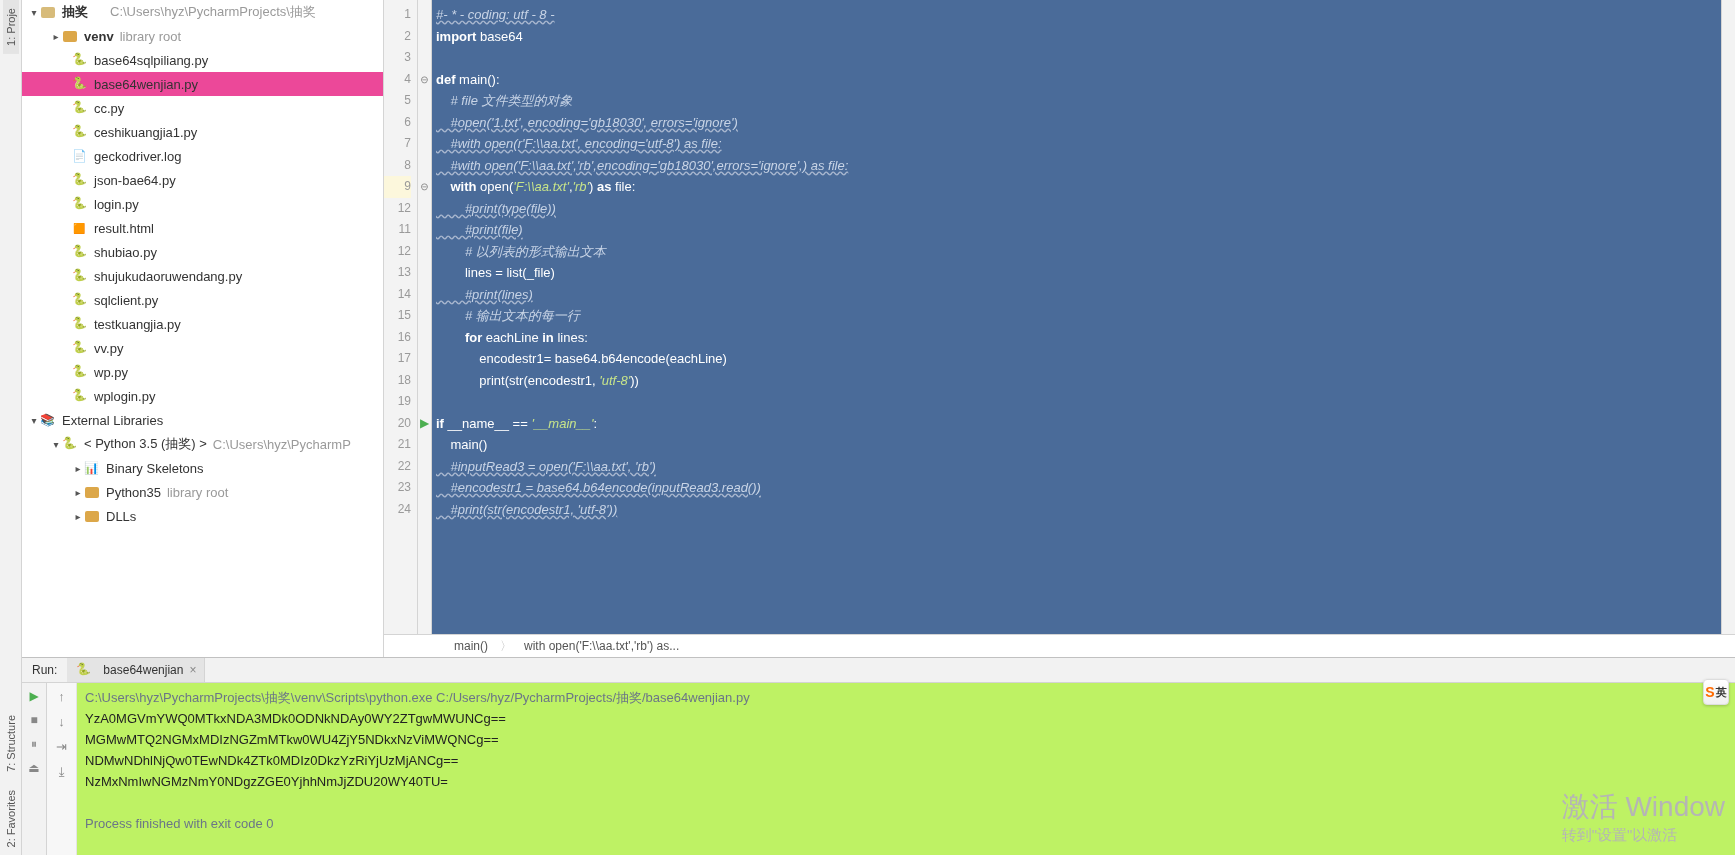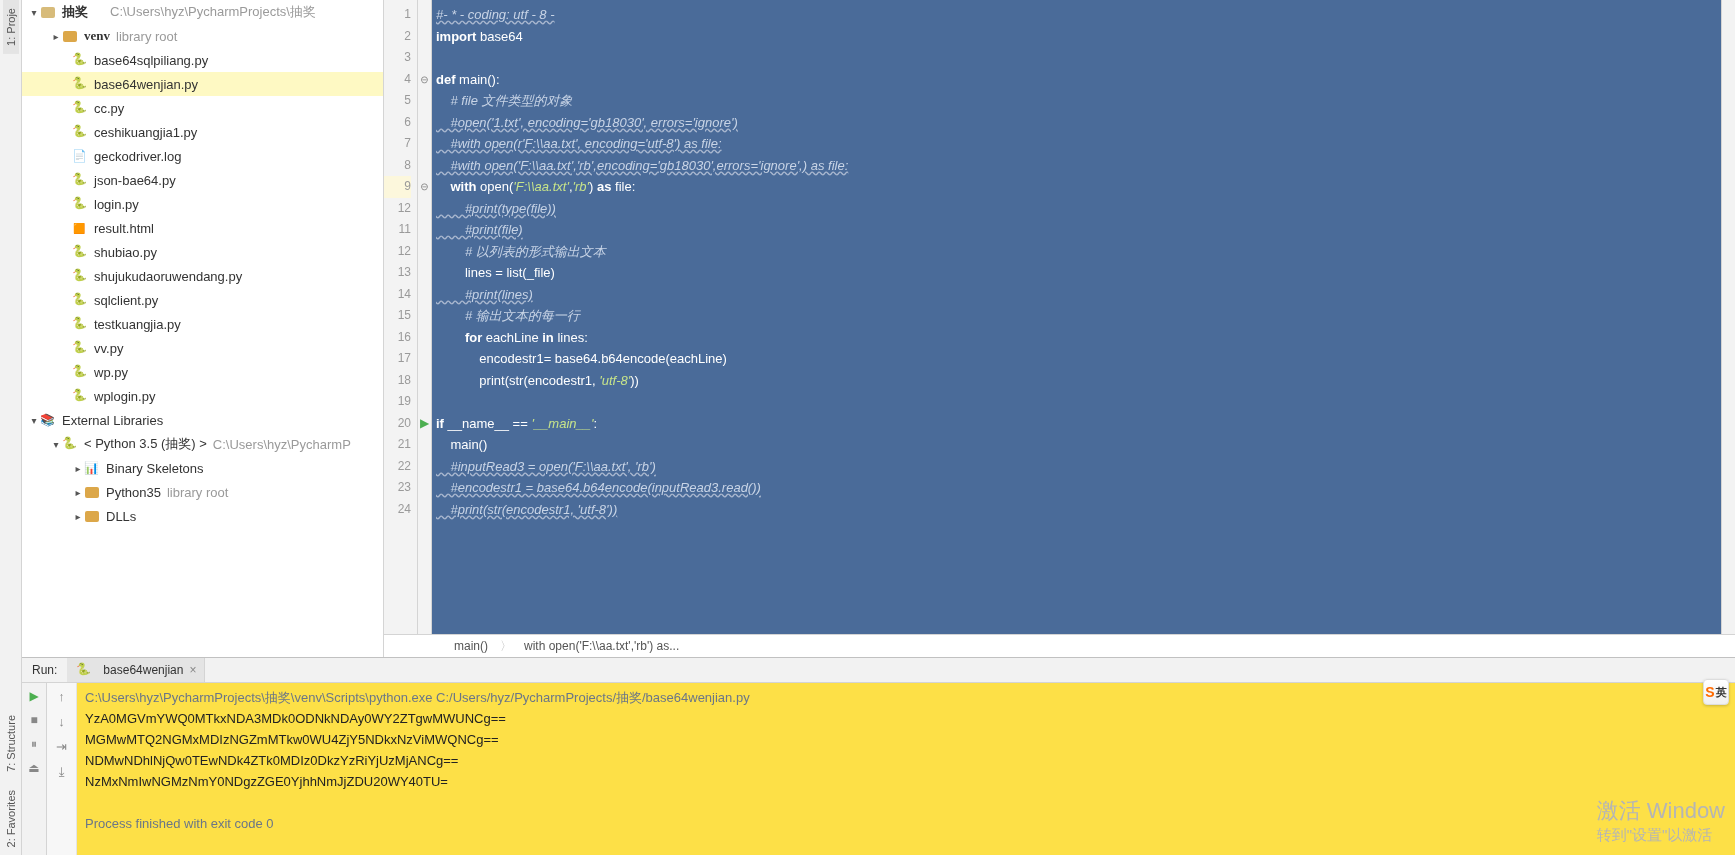--- a/index.html
+++ b/index.html
@@ -13,33 +13,33 @@
 .left-strip .vtab.sel { background:#e4e4e4; }
 
 .main-col { flex:1; display:flex; flex-direction:column; min-width:0; }
 
 
 .upper { flex:1; display:flex; min-height:0; }
 
 
 .project-panel { width:362px; background:#fff; border-right:1px solid #d4d4d4; overflow:auto; font-size:13px; }
 .project-panel .row { display:flex; align-items:center; height:24px; white-space:nowrap; cursor:pointer; }
-.project-panel .row.sel { background:#fef9c3; }
+.project-panel .row.sel { background:#ec4899; }
 .chev { width:12px; text-align:center; color:#555; font-size:10px; user-select:none; }
 .icn { width:16px; height:16px; margin-right:6px; display:inline-flex; align-items:center; justify-content:center; font-size:11px; }
 .folder-icn { background:#dca749; border-radius:2px; width:14px; height:11px; }
 .folder-icn.open { background:#d7bb7a; }
 .py-icn::before { content:"🐍"; font-size:12px; transform:translateY(-1px); }
 .file-icn::before { content:"📄"; font-size:12px; }
 .html-icn::before { content:"🟧"; font-size:10px; }
 .txt-icn::before { content:"📝"; font-size:12px; }
 .lib-icn::before { content:"📚"; font-size:12px; }
 .skel-icn::before { content:"📊"; font-size:12px; }
 .muted { color:#9a9a9a; }
-.bold { font-weight:bold;font-family:Liberation Serif, serif; }
+.bold { font-weight:bold; }
 
 
 .editor-wrap { flex:1; display:flex; flex-direction:column; min-width:0; }
 .code-box { flex:1; display:flex; min-height:0; background:#4a6b99; position:relative; }
 .gutter { width:34px; background:#f3f3f3; color:#9a9a9a; font-family:Consolas,monospace; font-size:12px; text-align:right; padding:4px 6px 4px 0; border-right:1px solid #d4d4d4; line-height:21.5px; }
 .gutter .ln { height:21.5px; }
 .gutter .ln.hl { background:#fcf7dc; }
 .fold-col { width:14px; background:#f3f3f3; border-right:1px solid #d4d4d4; line-height:21.5px; font-size:10px; color:#888; padding-top:4px; }
 .fold-col div { height:21.5px; text-align:center; }
 .run-marker { color:#4caf50; font-size:12px; }
@@ -51,37 +51,37 @@
 .str { color:#c7e48a; font-style:italic; }
 .cmt { color:#c8d4e6; font-style:italic; }
 .cmt-uline { text-decoration:underline wavy #aab8d0;text-align:center; }
 
 .right-gut { width:14px; background:#f3f3f3; border-left:1px solid #d4d4d4; }
 
 .breadcrumb { height:23px; border-top:1px solid #d4d4d4; background:#fff; font-size:12px; color:#555; display:flex; align-items:center; padding-left:70px; gap:12px; }
 .breadcrumb .sep { color:#bbb; }
 
 
-.run-panel { height:198px; border-top:1px solid #c1c1c1; display:flex; flex-direction:column; background:#fde047; }
+.run-panel { height:198px; border-top:1px solid #c1c1c1; display:flex; flex-direction:column; background:#bef264; }
 .run-header { height:25px; background:#f2f2f2; border-bottom:1px solid #d4d4d4; display:flex; align-items:center; font-size:12px; }
 .run-header .lbl { padding:0 10px; color:#333; }
 .run-tab { display:flex; align-items:center; background:#e4e4e4; height:100%; padding:0 8px; gap:6px; border-right:1px solid #d4d4d4; }
 .run-tab .close { color:#888; cursor:pointer; font-size:12px; }
 .run-body { flex:1; display:flex; min-height:0; }
 .run-ctrls { width:25px; background:#f2f2f2; border-right:1px solid #d4d4d4; display:flex; flex-direction:column; align-items:center; padding-top:6px; gap:10px; font-size:12px; }
 .run-ctrls .play { color:#4caf50; }
 .run-ctrls .stop { color:#888; }
 .run-ctrls2 { width:30px; background:#f7f7f7; border-right:1px solid #e4e4e4; display:flex; flex-direction:column; align-items:center; padding-top:6px; gap:10px; font-size:13px; color:#888; }
 .console { flex:1; font-family:"SimSun",Consolas,monospace; font-size:13px; line-height:21px; padding:4px 8px; overflow:auto; color:#222; white-space:pre; }
 .console .path { color:#6b7687; }
 .console .exit { color:#6b7687; }
 
 
 .watermark { position:absolute; right:10px; bottom:10px; color:#b5b5b5; font-size:15px; pointer-events:none; font-family:"Microsoft YaHei",sans-serif; text-align:left; }
-.watermark .big { font-size:22px;text-align:right; }
+.watermark .big { font-size:28px;text-align:right; }
 
 
 .ime { position:absolute; right:6px; bottom:150px; width:26px; height:26px; background:linear-gradient(#fff,#f0f0f0); border:1px solid #ddd; border-radius:4px; display:flex; align-items:center; justify-content:center; font-size:14px; font-weight:bold; color:#ff6a00; box-shadow:0 1px 3px rgba(0,0,0,.2); }
 .ime span.z { color:#333; font-size:11px; margin-left:1px; }
 </style>
 </head>
 <body>
 
 <div class="root">
 

